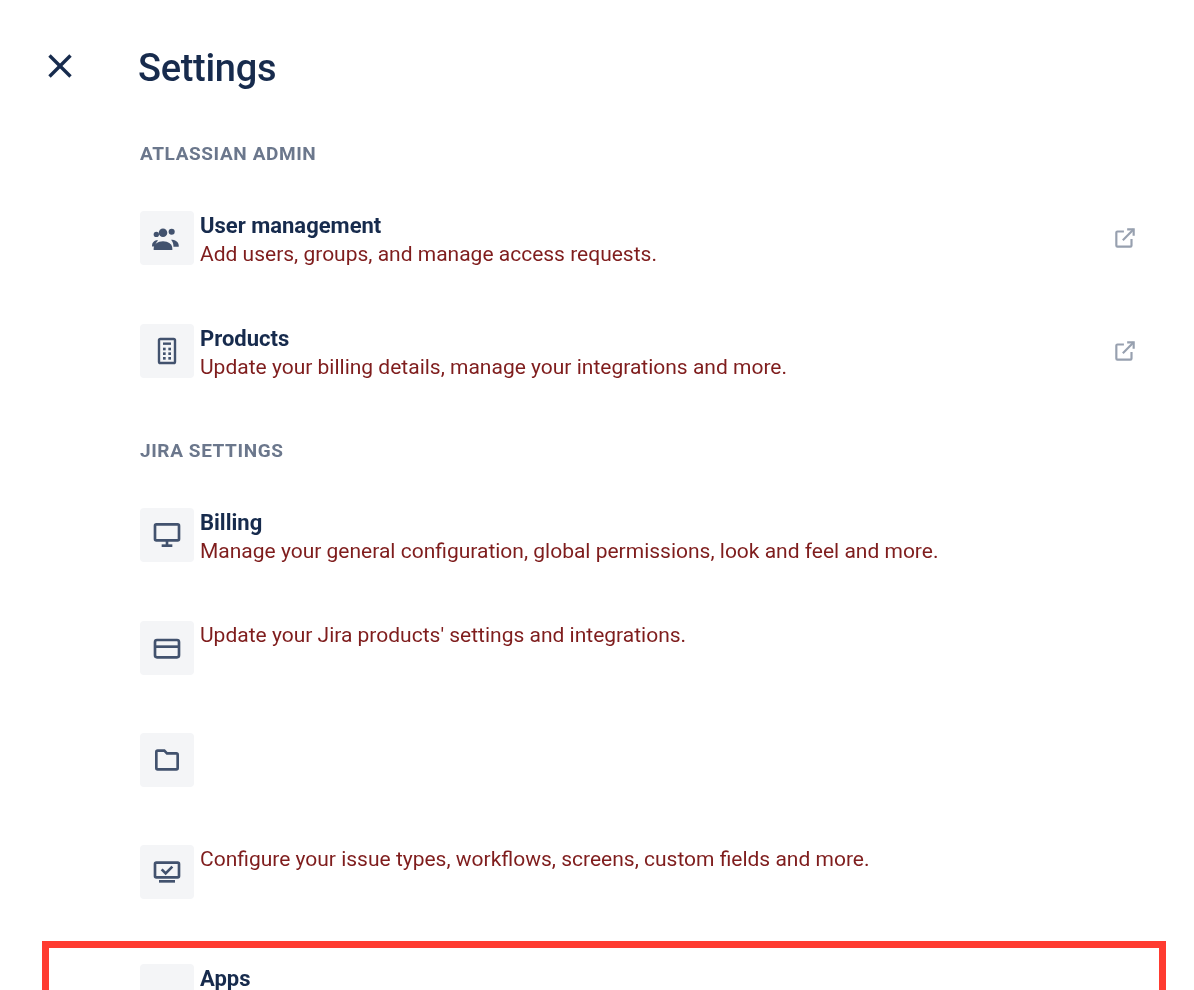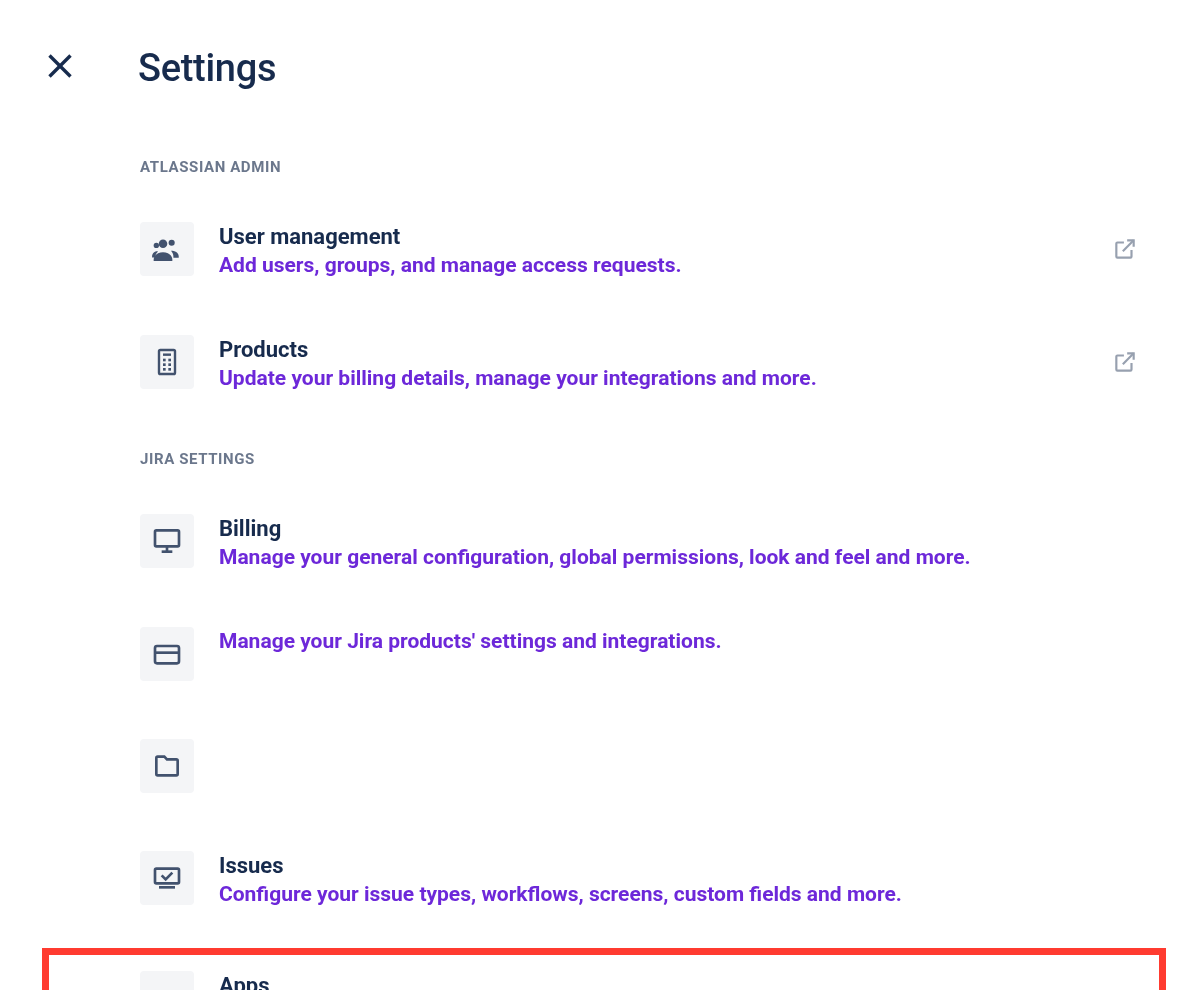--- a/index.html
+++ b/index.html
@@ -14,21 +14,21 @@
       height: 990px;
       overflow: hidden;
     }
     .container {
       padding: 46px 36px 0 40px;
     }
     .header {
       display: flex;
       align-items: center;
       gap: 58px;
-      margin-bottom: 68px;
+      margin-bottom: 52px;
     }
     .close-btn {
       width: 40px;
       height: 40px;
       display: flex;
       align-items: center;
       justify-content: center;
       cursor: pointer;
       color: #172B4D;
     }
@@ -40,30 +40,30 @@
       font-size: 38px;
       font-weight: 500;
       color: #172B4D;
       letter-spacing: -0.3px;
     }
     .section {
       margin-left: 100px;
       margin-bottom: 44px;
     }
     .section-heading {
-      font-size: 15px;
+      font-size: 19px;
       font-weight: 700;
       color: #6B778C;
       letter-spacing: 0.6px;
       margin-bottom: 30px;
     }
     .menu-item {
       display: flex;
       align-items: flex-start;
-      gap: 25px;
+      gap: 6px;
       padding: 16px 16px 16px 0;
       cursor: pointer;
       position: relative;
     }
     .menu-item.highlighted {
       border: 7px solid #FF3B30;
       margin-left: -98px;
       padding-left: 91px;
       padding-right: 8px;
       margin-right: -8px;
@@ -89,22 +89,22 @@
       padding-top: 2px;
     }
     .menu-title {
       font-size: 22px;
       font-weight: 700;
       color: #172B4D;
       margin-bottom: 4px;
     }
     .menu-desc {
       font-size: 21px;
-      font-weight: 700;
-      color: #6d28d9;
+      font-weight: 400;
+      color: #7f1d1d;
       white-space: nowrap;
       overflow: hidden;
       text-overflow: ellipsis;
       max-width: 880px;
     }
     .external-link {
       color: #97A0AF;
       flex-shrink: 0;
       margin-top: 14px;
       margin-right: 4px;
@@ -205,42 +205,41 @@
     </div>
 
     <div class="menu-item">
       <div class="icon-box">
         <svg viewBox="0 0 24 24" fill="none" stroke="currentColor" stroke-width="2">
           <rect x="3" y="6" width="18" height="13" rx="1.5"></rect>
           <line x1="3" y1="11" x2="21" y2="11"></line>
         </svg>
       </div>
       <div class="menu-content">
-        <div class="menu-desc">Manage your Jira products' settings and integrations.</div>
+        <div class="menu-desc">Update your Jira products' settings and integrations.</div>
       </div>
     </div>
 
     <div class="menu-item">
       <div class="icon-box">
         <svg viewBox="0 0 24 24" fill="none" stroke="currentColor" stroke-width="2">
           <path d="M4 6a1 1 0 0 1 1-1h5l2 2h7a1 1 0 0 1 1 1v10a1 1 0 0 1-1 1H5a1 1 0 0 1-1-1V6z"></path>
         </svg>
       </div>
     </div>
 
     <div class="menu-item">
       <div class="icon-box">
         <svg viewBox="0 0 24 24" fill="none" stroke="currentColor" stroke-width="2">
           <rect x="3" y="5" width="18" height="11" rx="1"></rect>
           <polyline points="8 10 11 13 16 8"></polyline>
           <line x1="6" y1="19" x2="18" y2="19"></line>
         </svg>
       </div>
       <div class="menu-content">
-        <div class="menu-title">Issues</div>
         <div class="menu-desc">Configure your issue types, workflows, screens, custom fields and more.</div>
       </div>
     </div>
 
     <div class="menu-item highlighted">
       <div class="icon-box">
         
       </div>
       <div class="menu-content">
         <div class="menu-title">Apps</div>

